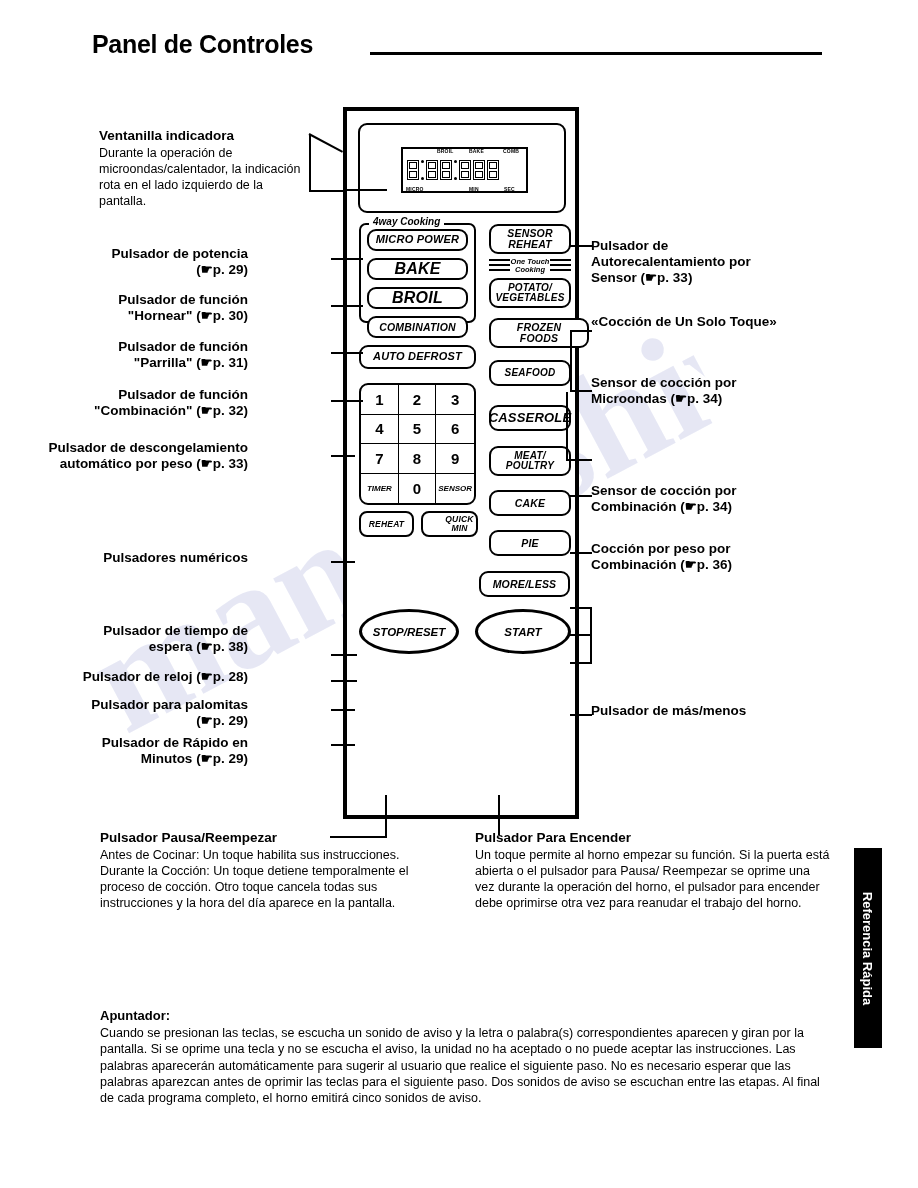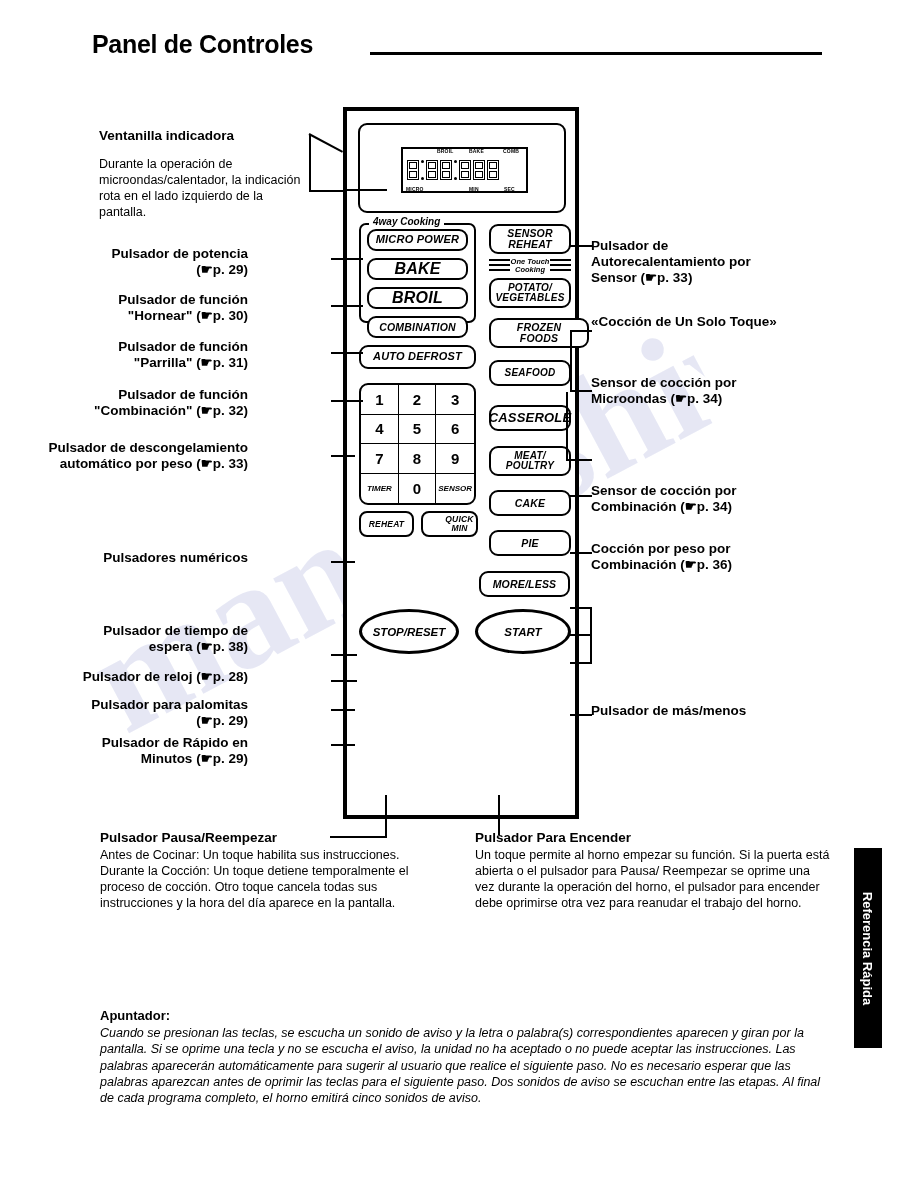--- a/index.html
+++ b/index.html
@@ -130,21 +130,21 @@
 
   
   .lbl{position:absolute;font-weight:bold;font-size:13.5px;line-height:1.18;}
   .lbl.r{text-align:right;}
   .lbl.l{text-align:left;}
   .lbl-title{font-weight:bold;font-size:13.5px;}
   .body{font-size:12.5px;line-height:1.27;font-weight:normal;}
 
   
   #c-ventanilla{left:99px;top:128px;width:210px;}
-  #c-ventanilla .body{margin-top:13px;}
+  #c-ventanilla .body{margin-top:2px;}
   #c-potencia {right:670px;top:246px;width:250px;}
   #c-hornear  {right:670px;top:292px;width:250px;}
   #c-parrilla {right:670px;top:339px;width:250px;}
   #c-combin   {right:670px;top:387px;width:250px;}
   #c-descong  {right:670px;top:440px;width:270px;}
   #c-numericos{right:670px;top:550px;width:250px;}
   #c-espera   {right:670px;top:623px;width:250px;}
   #c-reloj    {right:670px;top:669px;width:250px;}
   #c-palomitas{right:670px;top:697px;width:250px;}
   #c-rapido   {right:670px;top:735px;width:250px;}
@@ -158,21 +158,21 @@
   #c-horneado    {left:591px;top:625px;width:310px;}
   #c-masmenos    {left:591px;top:703px;width:300px;}
 
   
   #blk-pausa{position:absolute;left:100px;top:830px;width:345px;}
   #blk-start{position:absolute;left:475px;top:830px;width:355px;}
   #blk-pausa .lbl-title,#blk-start .lbl-title{display:block;margin-bottom:3px;}
 
   #blk-apunt{position:absolute;left:100px;top:1008px;width:730px;}
   #blk-apunt .lbl-title{display:block;margin-bottom:2px;font-size:13px;}
-  #blk-apunt .body{font-size:12.5px;line-height:1.3;font-style:italic;}
+  #blk-apunt .body{font-size:12.5px;line-height:1.3;}
 
   
   .sidetab{
     position:absolute;left:854px;top:848px;width:28px;height:200px;background:#000;
     display:flex;align-items:center;justify-content:center;
   }
   .sidetab span{
     color:#fff;font-weight:bold;font-size:13px;white-space:nowrap;
     transform:rotate(90deg);transform-origin:center;
   }

